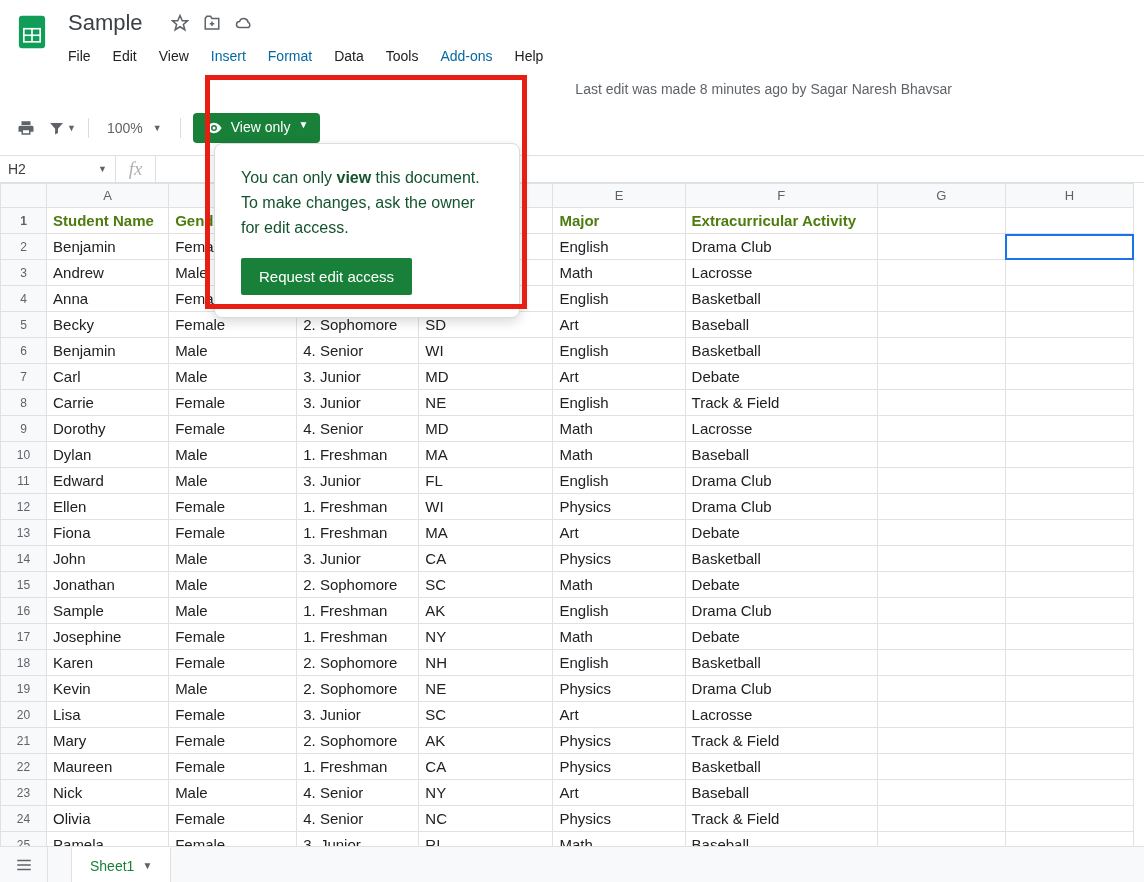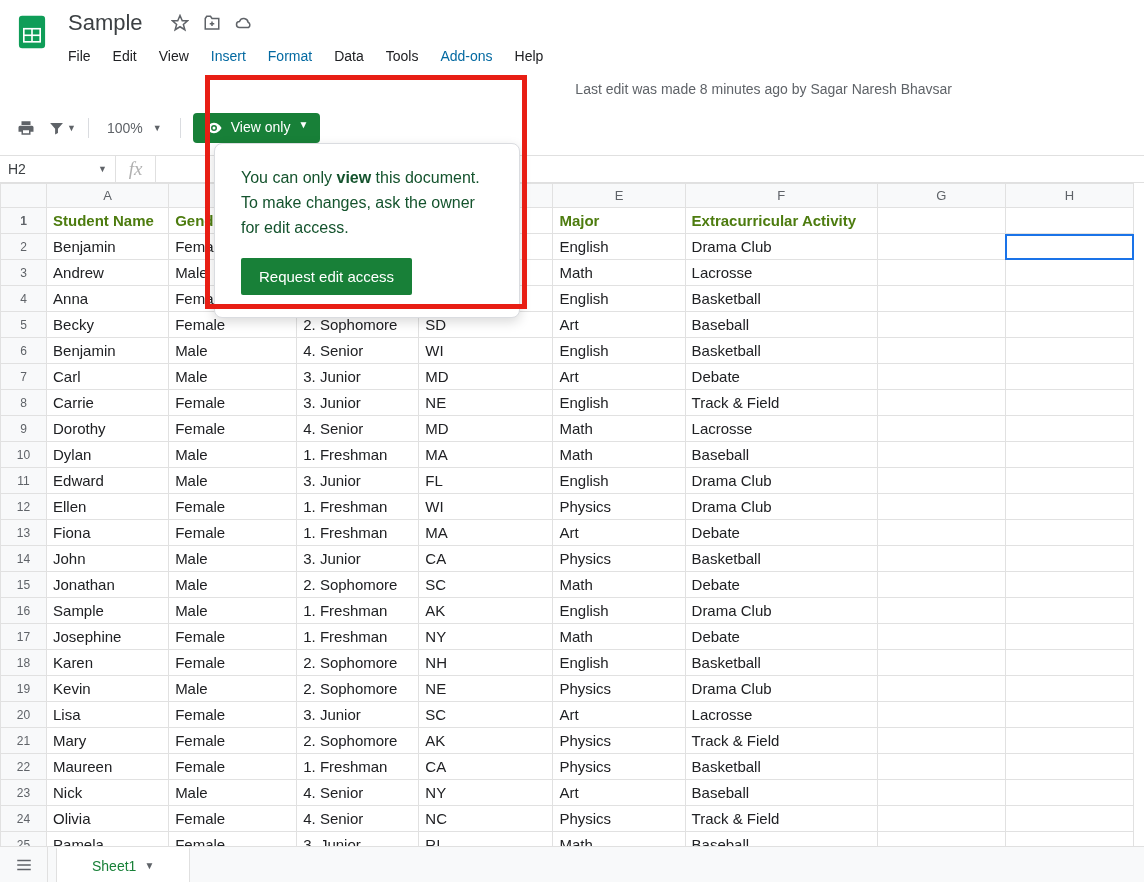--- a/index.html
+++ b/index.html
@@ -55,21 +55,21 @@
   .active-cell { outline:2px solid #1a73e8; outline-offset:-2px; }
   .col-F-sep { border-right:1px dashed #1a73e8 !important; }
 
   
   .hscroll { position:absolute; left:46px; right:0; bottom:0; height:14px; background:#f1f1f1;}
   .hscroll .thumb { position:absolute; left:0; top:2px; height:10px; width:820px; background:#c7c7c7; border-radius:5px;}
 
   
   .tabs-bar { position:absolute; left:0; right:0; bottom:0; height:36px; border-top:1px solid #e0e0e0; display:flex; align-items:center; background:#f8f9fa; }
   .tabs-btn { width:48px; display:flex; align-items:center; justify-content:center; color:#5f6368; height:100%; border-right:1px solid #e0e0e0;}
-  .sheet-tab { background:#fff; border:1px solid #e0e0e0; border-bottom:none; border-top:2px solid transparent; padding:8px 35px; color:#188038; font-weight:500; display:flex; align-items:center; gap:8px; margin-left:8px; height:100%;}
+  .sheet-tab { background:#fff; border:1px solid #e0e0e0; border-bottom:none; border-top:2px solid transparent; padding:8px 18px; color:#188038; font-weight:500; display:flex; align-items:center; gap:8px; margin-left:23px; height:100%;}
   .sheet-tab .caret{font-size:10px;color:#5f6368;}
 
   svg { display:block; }
 </style>
 </head>
 <body>
 
 <div class="header">
   <div class="logo">
     <svg viewBox="0 0 44 44">

